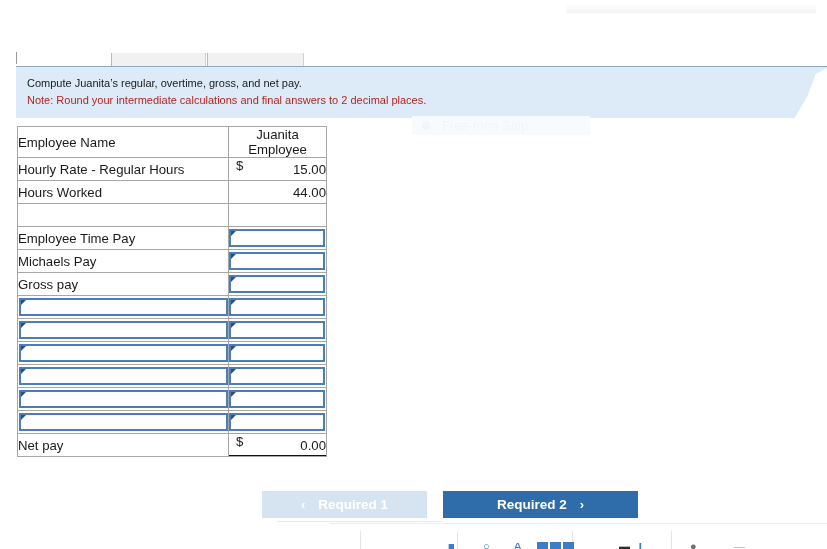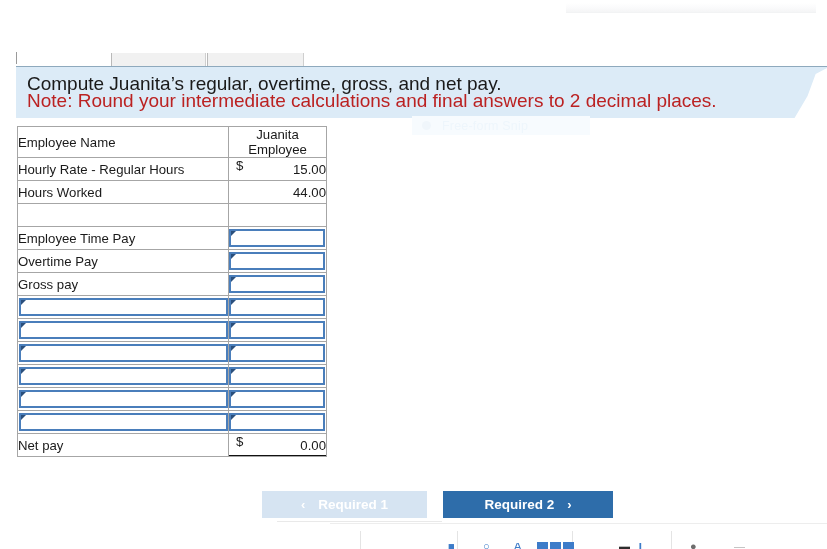--- a/index.html
+++ b/index.html
@@ -87,21 +87,21 @@
     background: #dcebf7;
     border-top: 1px solid #8ea9bd;
     box-sizing: border-box;
     clip-path: polygon(0 0, 100% 0, 100% 2px, 98.6% 8px, 97.6% 30px, 96.0% 52px, 0 52px);
   }
   #banner .txt {
     position: absolute;
     left: 11px;
     top: 9px;
     line-height: 17px;
-    font-size: 19px;
+    font-size: 11px;
   }
   #banner .line1 { color: #1a1a1a; }
   #banner .line2 { color: #bb2222; }
 
   
   #sheet {
     position: absolute;
     left: 17px;
     top: 126px;
     width: 309px;
@@ -186,21 +186,21 @@
     cursor: pointer;
     padding: 0;
   }
   #btn-required-1 {
     left: 0px;
     width: 165px;
     background: #d6e4f2;
   }
   #btn-required-2 {
     left: 181px;
-    width: 170px;
+    width: 195px;
     background: #2e6daa;
   }
   .chev { font-size: 13px; font-weight: bold; line-height: 1; }
 
   #nav-underline {
     position: absolute;
     left: 277px;
     top: 521px;
     width: 165px;
     height: 1px;
@@ -290,21 +290,21 @@
     </tr>
 
     <tr>
       <td class="lbl">Employee Time Pay</td>
       <td class="inputcell right">
         <div class="inbox"></div>
       </td>
     </tr>
 
     <tr>
-      <td class="lbl">Overtime Pay</td>
+      <td class="lbl">Michaels Pay</td>
       <td class="inputcell right">
         <div class="inbox"></div>
       </td>
     </tr>
 
     <tr>
       <td class="lbl">Gross pay</td>
       <td class="inputcell right underline-top">
         <div class="inbox"></div>
       </td>

